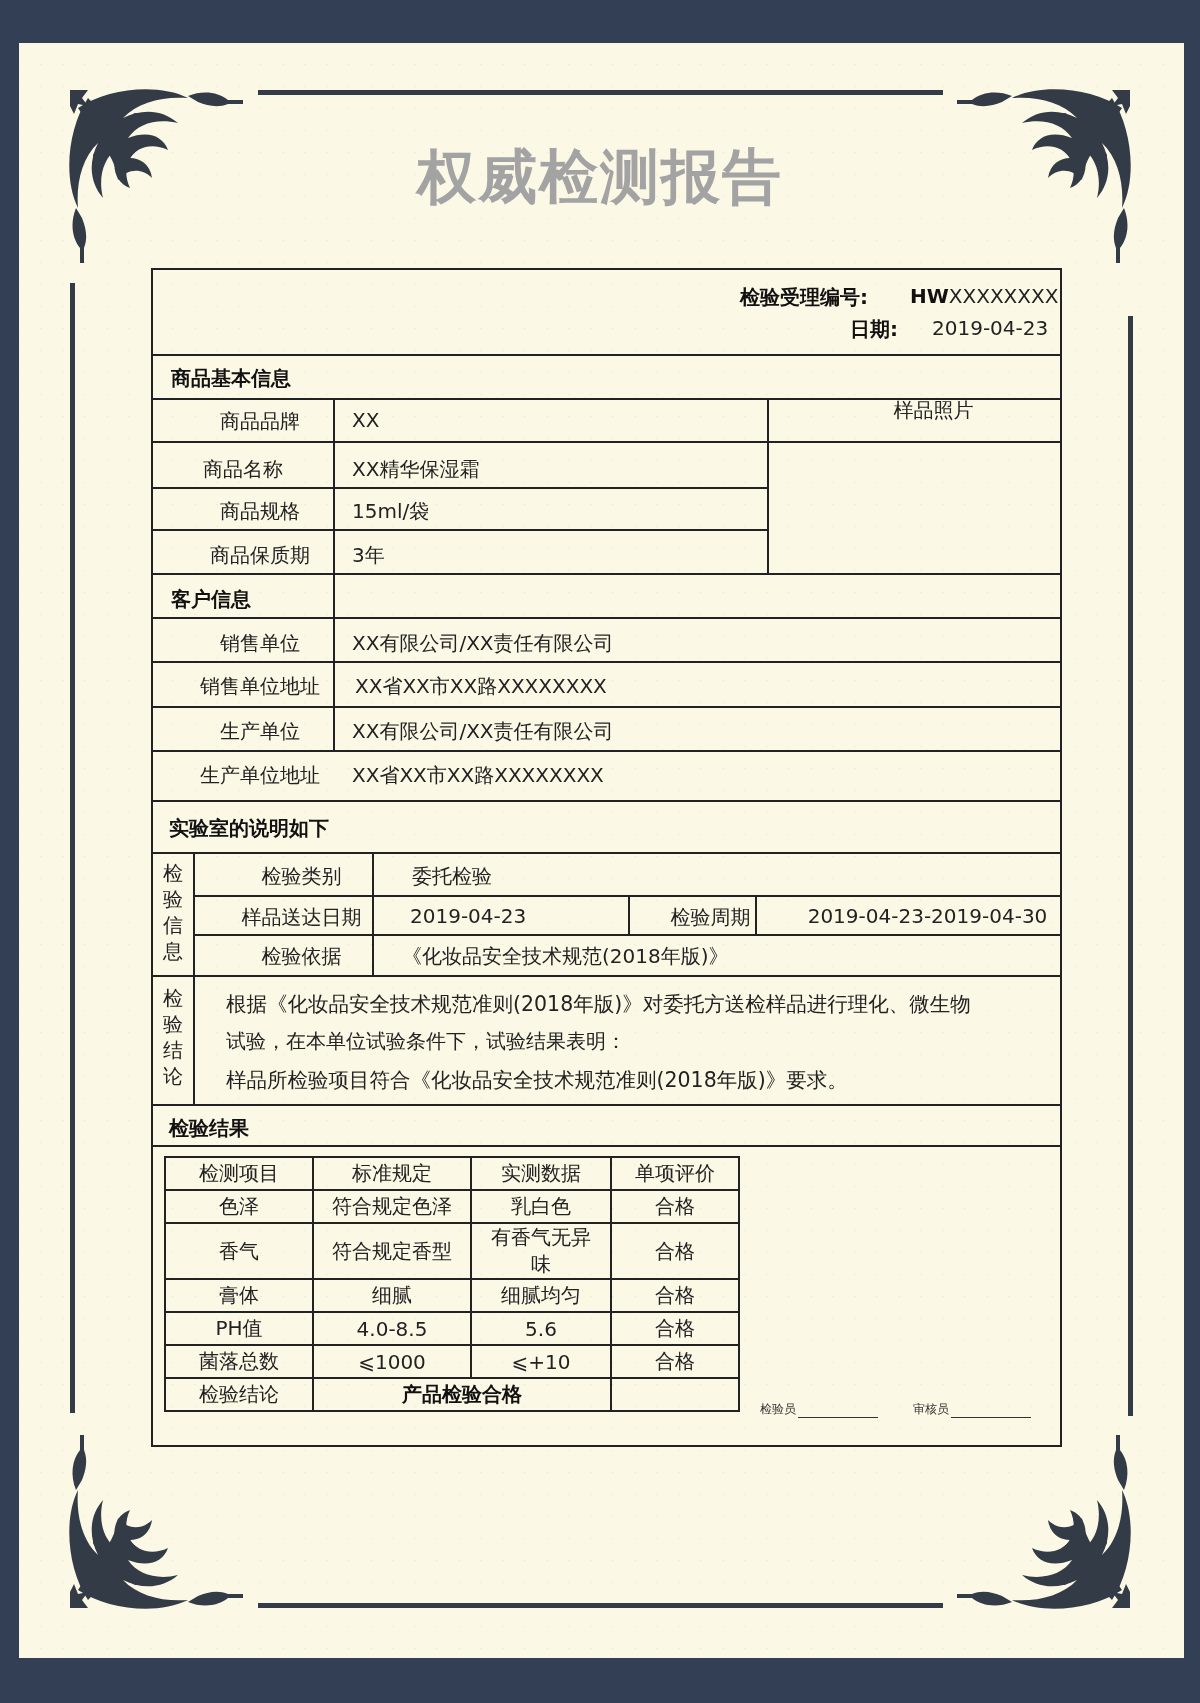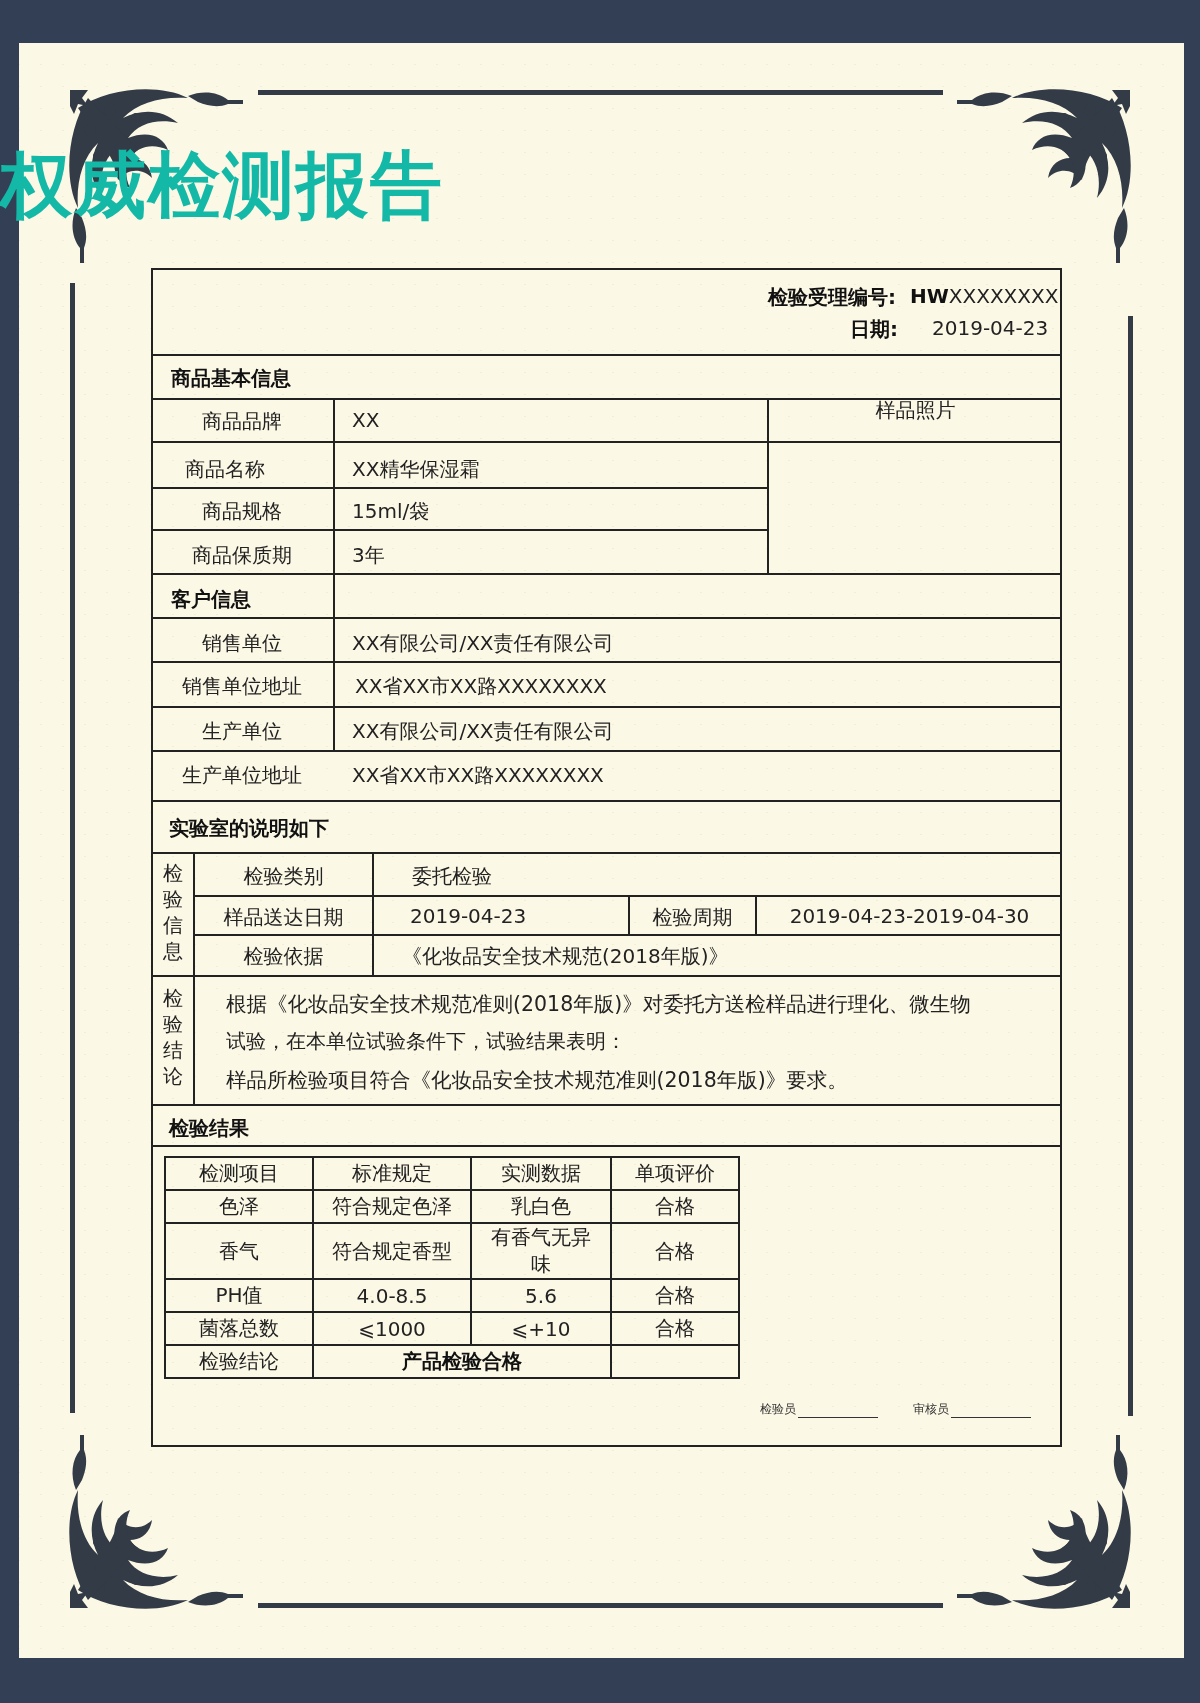--- a/index.html
+++ b/index.html
@@ -11,31 +11,31 @@
     position:absolute; left:19px; top:43px; width:1165px; height:1615px;
     background-color:#fcf8e6;
     background-image:
       linear-gradient(45deg, rgba(235,228,205,0.55) 1px, transparent 1px),
       linear-gradient(-45deg, rgba(235,228,205,0.55) 1px, transparent 1px);
     background-size:22px 22px;
   }
   .frame-line { position:absolute; background:#333b47; }
   .corner { position:absolute; width:200px; height:200px; }
   .title {
-    position:absolute; left:0; width:1200px; top:138px; 
-    font-size:72px; font-weight:bold; letter-spacing:2px; color:#14b8a6;
+    position:absolute; left:0; width:1200px; top:138px; text-align:center;
+    font-size:59px; font-weight:bold; letter-spacing:2px; color:#a3a3a3;
     font-family:"DejaVu Sans", sans-serif;
   }
   .box { position:absolute; left:151px; top:268px; width:911px; height:1179px; border:2px solid #222; box-sizing:border-box; }
   .abs { position:absolute; }
   .hl { position:absolute; height:2px; background:#222; }
   .vl { position:absolute; width:2px; background:#222; }
   .t { position:absolute; font-size:20px; white-space:nowrap; color:#222; }
   .b { font-weight:bold; color:#111; }
-  .c { text-align:center; }
+  .c { text-align:center;padding-left:18px; }
   .vert { position:absolute; font-size:20px; width:24px; line-height:26px; text-align:center; color:#222; }
   .res { position:absolute; left:164px; top:1156px; border-collapse:collapse; font-size:20px; }
   .res td { border:2px solid #222; height:33px; padding:0 12px; text-align:center; color:#222; box-sizing:border-box; }
   .sig { position:absolute; font-size:12px; color:#333; }
   .sig .line { display:inline-block; width:80px; border-bottom:1.5px solid #333; margin-left:2px; vertical-align:bottom; height:14px; }
 </style>
 </head>
 <body>
 
 <div class="paper"></div>
@@ -95,21 +95,21 @@
       <circle cx="30" cy="68" r="5"></circle>
     <path d="M120 8 C135 2 150 4 160 12 L175 12 L175 16 L160 16 C150 20 140 18 130 14 Z"></path>
     <path d="M8 120 C2 135 4 150 12 160 L12 175 L16 175 L16 160 C20 150 18 140 14 130 Z"></path>
   </g>
 </svg>
 
 <div class="title">权威检测报告</div>
 
 <div class="box"></div>
 
-<div class="t b" style="left:740px; top:284px; font-size:20px;margin-left:28px;">检验受理编号:</div>
+<div class="t b" style="left:740px; top:284px; font-size:20px;">检验受理编号:</div>
 <div class="t" style="left:910px; top:284px;">
   <span class="b">HW</span><span>XXXXXXXX</span>
 </div>
 <div class="t b" style="left:850px; top:316px;">日期:</div>
 <div class="t" style="left:932px; top:316px;">2019-04-23</div>
 
 <div class="hl" style="left:151px; top:354px; width:911px;"></div>
 <div class="hl" style="left:151px; top:398px; width:911px;"></div>
 <div class="hl" style="left:151px; top:441px; width:911px;"></div>
 <div class="hl" style="left:151px; top:487px; width:617px;"></div>
@@ -204,20 +204,26 @@
     <td>乳白色</td>
     <td>合格</td>
   </tr>
   <tr>
     <td>香气</td>
     <td>符合规定香型</td>
     <td>有香气无异味</td>
     <td>合格</td>
   </tr>
   <tr>
+    <td>膏体</td>
+    <td>细腻</td>
+    <td>细腻均匀</td>
+    <td>合格</td>
+  </tr>
+  <tr>
     <td>PH值</td>
     <td>4.0-8.5</td>
     <td>5.6</td>
     <td>合格</td>
   </tr>
   <tr>
     <td>菌落总数</td>
     <td>⩽1000</td>
     <td>⩽+10</td>
     <td>合格</td>

